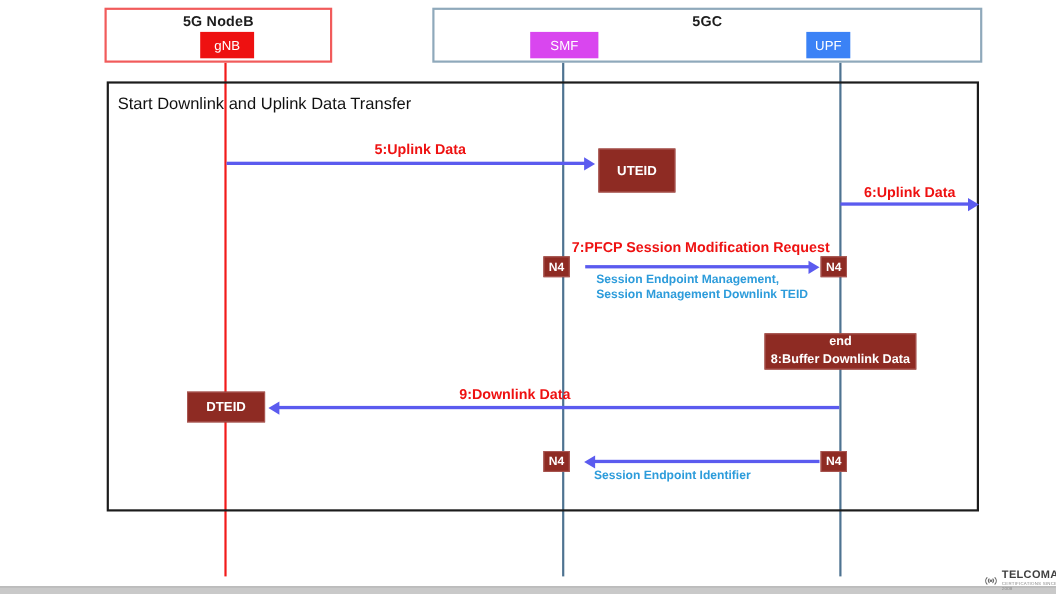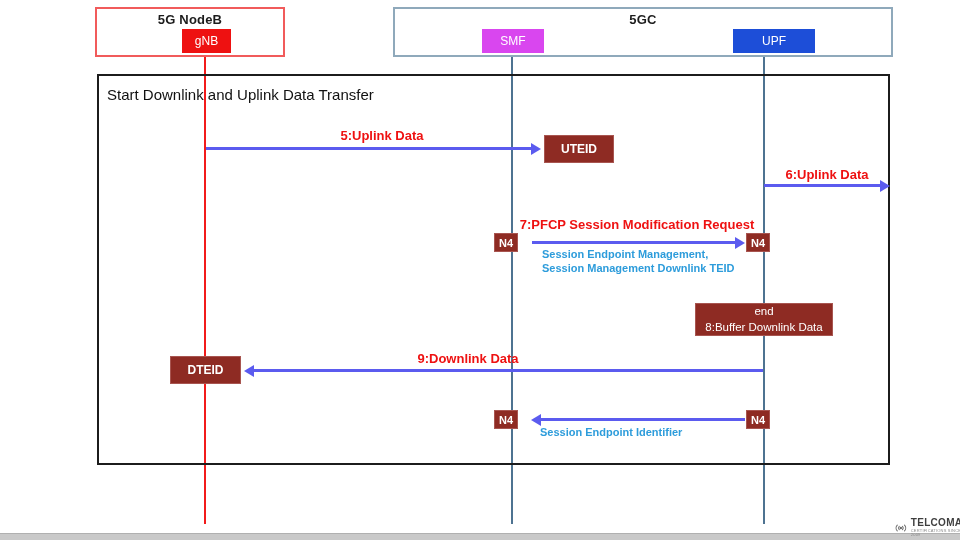--- a/index.html
+++ b/index.html
@@ -4,28 +4,28 @@
 <style>
   html,body{margin:0;padding:0;background:#fff;}
   #stage{
     position:relative;width:960px;height:540px;background:#ffffff;overflow:hidden;
     font-family:"Liberation Sans","DejaVu Sans",sans-serif;
   }
   .abs{position:absolute;}
 
   
   .group-box{background:#fff;box-sizing:border-box;}
-  .group-nodeb{left:95px;top:7px;width:190px;height:50px;border:2px solid #f15b5b;}
+  .group-nodeb{left:95px;top:7px;width:207px;height:50px;border:2px solid #f15b5b;}
   .group-5gc{left:393px;top:7px;width:500px;height:50px;border:2px solid #8fa9bb;}
   .group-title{width:100%;text-align:center;top:3px;font-size:13px;font-weight:600;color:#1c1c1c;letter-spacing:.2px;}
 
   .actor-chip{display:flex;align-items:center;justify-content:center;color:#fff;font-weight:400;font-size:12px;box-sizing:border-box;}
   .chip-gnb{left:182px;top:29px;width:49px;height:24px;background:#ee1111;}
   .chip-smf{left:482px;top:29px;width:62px;height:24px;background:#d946ef;}
-  .chip-upf{left:733px;top:29px;width:82px;height:24px;background:#1d4ed8;}
+  .chip-upf{left:733px;top:29px;width:40px;height:24px;background:#3b82f6;}
 
   
   .lifeline{width:2px;top:53px;height:471px;}
   .ll-gnb{left:204px;background:#f21b1b;}
   .ll-smf{left:511px;background:#4e7391;}
   .ll-upf{left:763px;background:#4e7391;}
 
   
   .frame{left:97px;top:74px;width:793px;height:391px;border:2px solid #1c1c1c;box-sizing:border-box;background:transparent;}
   .frame-title{left:107px;top:86px;font-size:15px;font-weight:500;color:#111;}
@@ -36,28 +36,28 @@
     border-left:10px solid #5b5bef;border-top:6px solid transparent;border-bottom:6px solid transparent;}
   .arrow-l::before{content:'';position:absolute;left:-9px;top:-4.5px;width:0;height:0;
     border-right:10px solid #5b5bef;border-top:6px solid transparent;border-bottom:6px solid transparent;}
 
   .msg-label{color:#ee1111;font-size:13px;font-weight:600;white-space:nowrap;transform:translateX(-50%);}
   .param-label{color:#2d9cdb;font-size:11px;font-weight:600;white-space:nowrap;}
 
   
   .tag{background:#8e2b23;border:1px solid #a85550;color:#fff;display:flex;align-items:center;justify-content:center;
        font-size:12px;font-weight:700;box-sizing:border-box;}
-  .tag-uteid{left:544px;top:135px;width:70px;height:28px;}
+  .tag-uteid{left:544px;top:135px;width:70px;height:40px;}
   .tag-dteid{left:170px;top:356px;width:71px;height:28px;}
   .tag-n4{width:24px;height:19px;font-size:11px;}
   .n4-7l{left:494px;top:233px;}
   .n4-7r{left:746px;top:233px;}
   .n4-10l{left:494px;top:410px;}
   .n4-10r{left:746px;top:410px;}
-  .tag-end{left:695px;top:303px;width:138px;height:33px;flex-direction:column;font-size:11.5px;line-height:1.35;font-weight:400;}
+  .tag-end{left:695px;top:303px;width:138px;height:33px;flex-direction:column;font-size:11.5px;line-height:1.35;font-weight:700;}
 
   
   .bottom-bar{left:0;top:533px;width:960px;height:7px;background:#c9c9c9;border-top:1px solid #b0b0b0;box-sizing:border-box;}
 
   
   .logo{left:893px;top:518px;display:flex;align-items:center;gap:2px;}
   .logo-text{display:flex;flex-direction:column;line-height:1;}
   .logo-name{font-size:10px;font-weight:700;color:#3f3f3f;letter-spacing:.3px;}
   .logo-tag{font-size:4px;color:#8a8a8a;letter-spacing:.2px;margin-top:1px;}
 </style>

